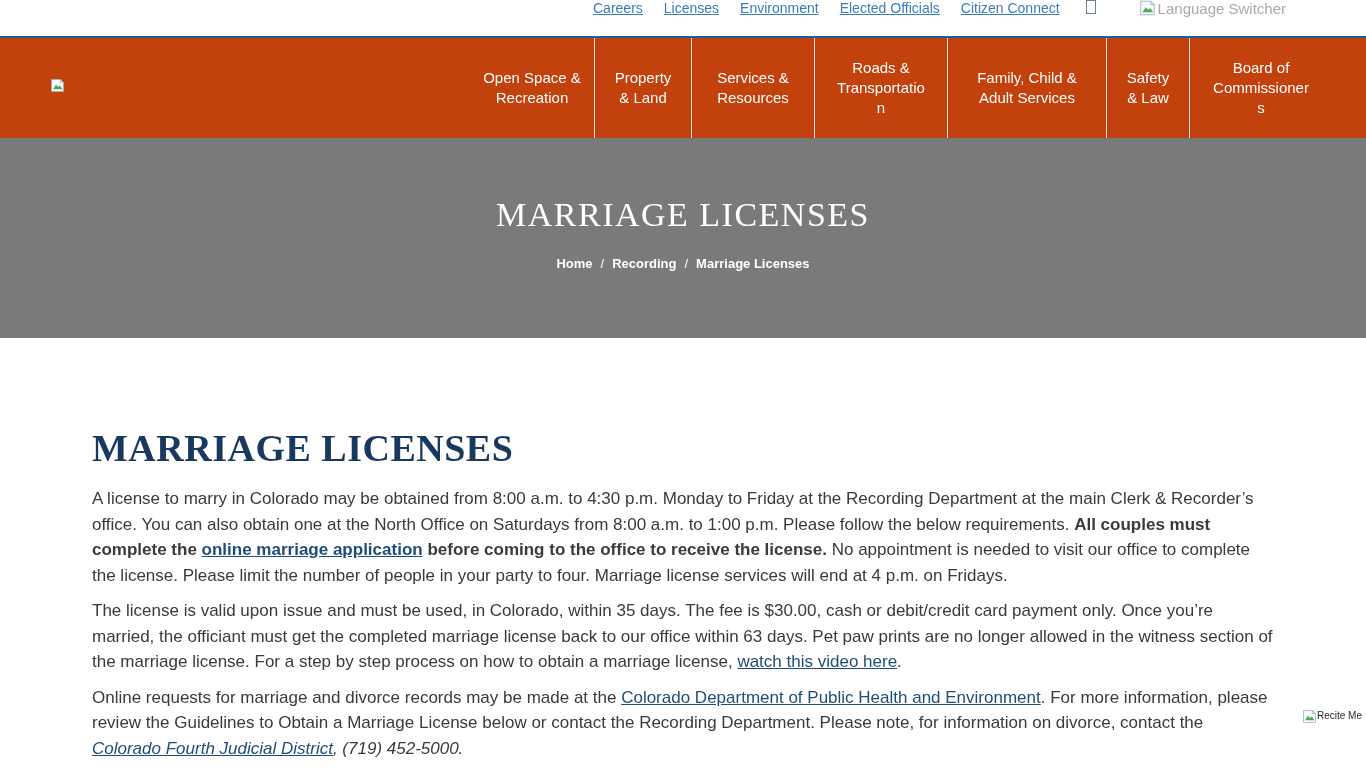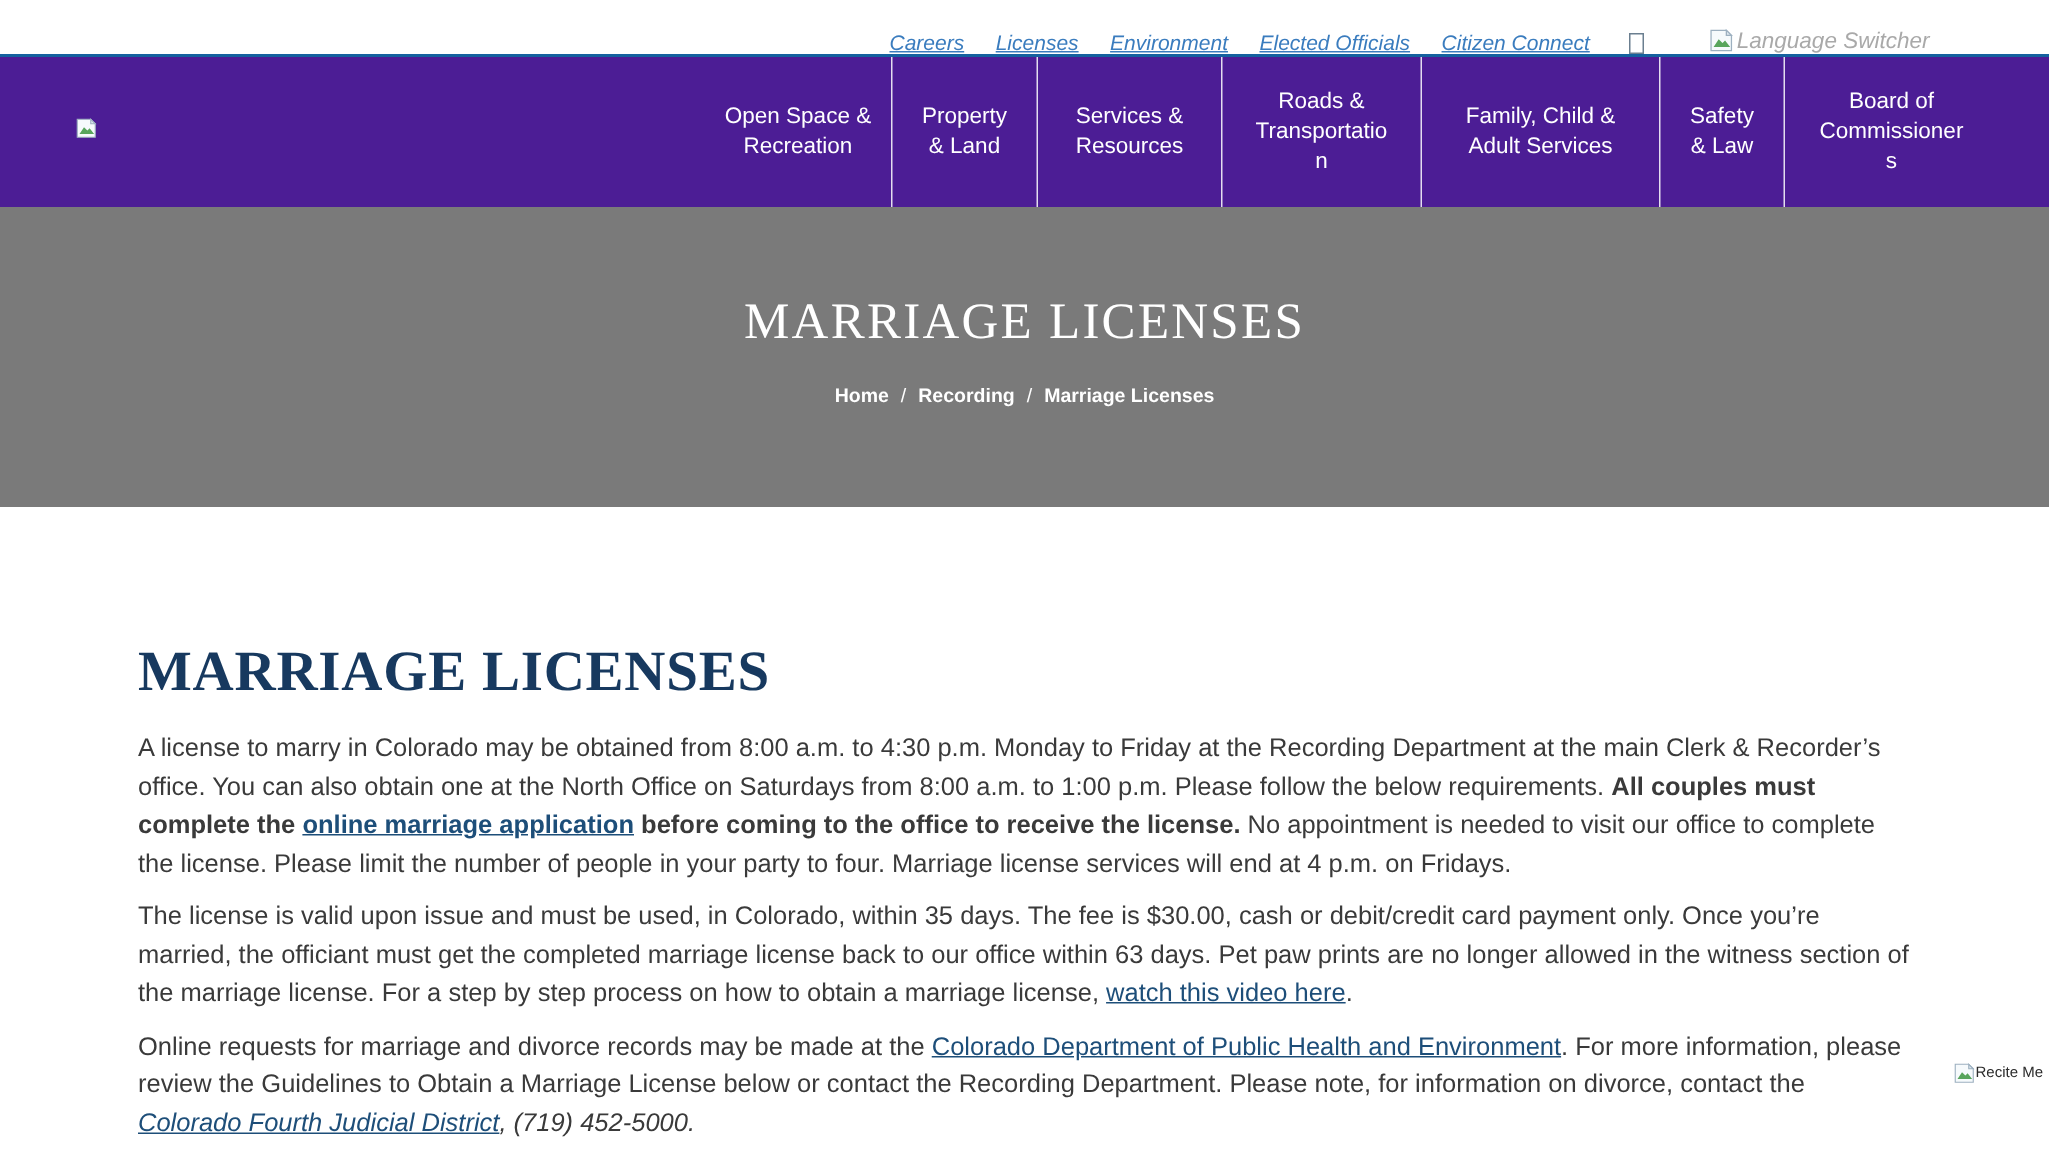--- a/index.html
+++ b/index.html
@@ -2,32 +2,32 @@
 <html><head>
 <meta charset="utf-8">
 <style>
   * { margin:0; padding:0; box-sizing:border-box; }
   html,body { width:1366px; height:768px; overflow:hidden; background:#fff;
               font-family:"Liberation Sans", sans-serif; }
 
   
   .utility-bar { position:relative; height:36px; background:#fff; }
   .utility-links { position:absolute; left:593px; top:0; height:36px;
-                   display:flex; align-items:flex-end; gap:21px;font-style:italic; }
+                   display:flex; align-items:flex-start; gap:21px; }
   .utility-links a { color:#3a7cbe; text-decoration:underline; font-size:14px; cursor:pointer; }
   .search-box-glyph { display:inline-block; width:10px; height:14px;
                       border:1.5px solid #6b7f90; margin-left:5px; cursor:pointer; }
   .lang-switcher { display:flex; align-items:flex-start; gap:2px; margin-left:22px; }
   .lang-switcher .alt-text { color:#a9a9a9; font-size:15px; }
 
   
   .broken-img { display:inline-block; vertical-align:middle; }
 
   
-  .main-nav { position:relative; height:102px; background:#4c1d95;
+  .main-nav { position:relative; height:102px; background:#c2410c;
               border-top:2px solid #15619f; }
   .nav-logo { position:absolute; left:50px; top:38px; cursor:pointer; }
   .nav-menu { position:absolute; right:34px; top:0; height:100%; display:flex; }
   .nav-item { display:flex; align-items:center; justify-content:center;
               color:#fff; font-size:15px; line-height:20px; text-align:center;
               white-space:pre-line; border-left:1px solid rgba(255,255,255,0.85);
               cursor:pointer; }
   .nav-item:first-child { border-left:none; }
 
   

